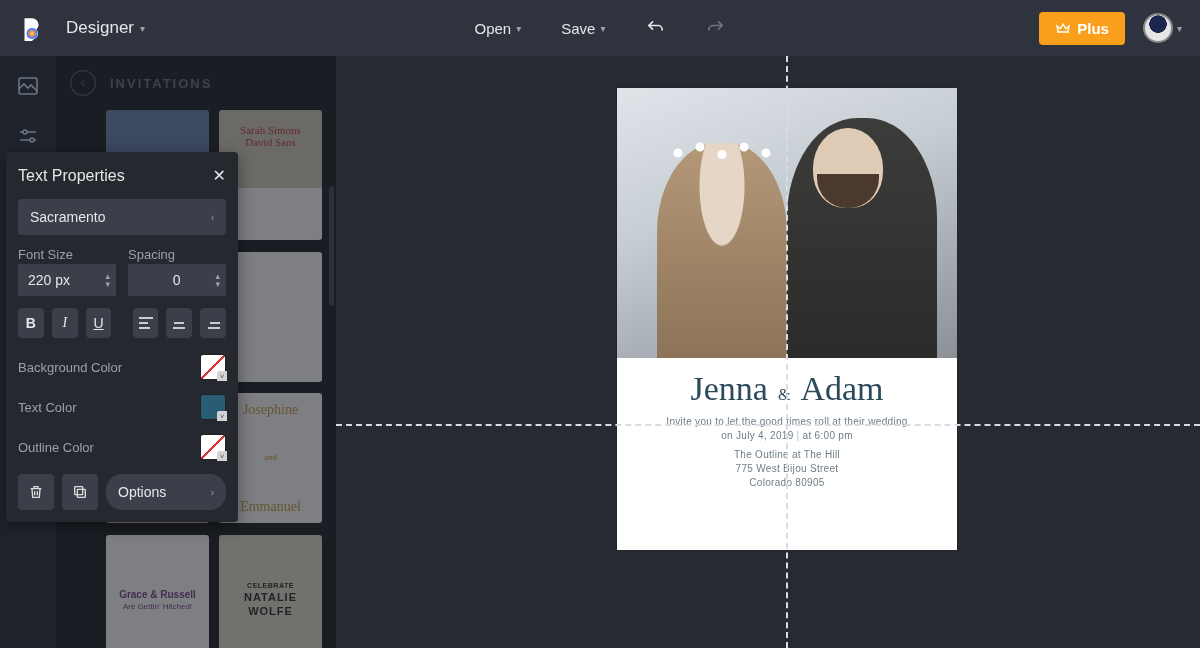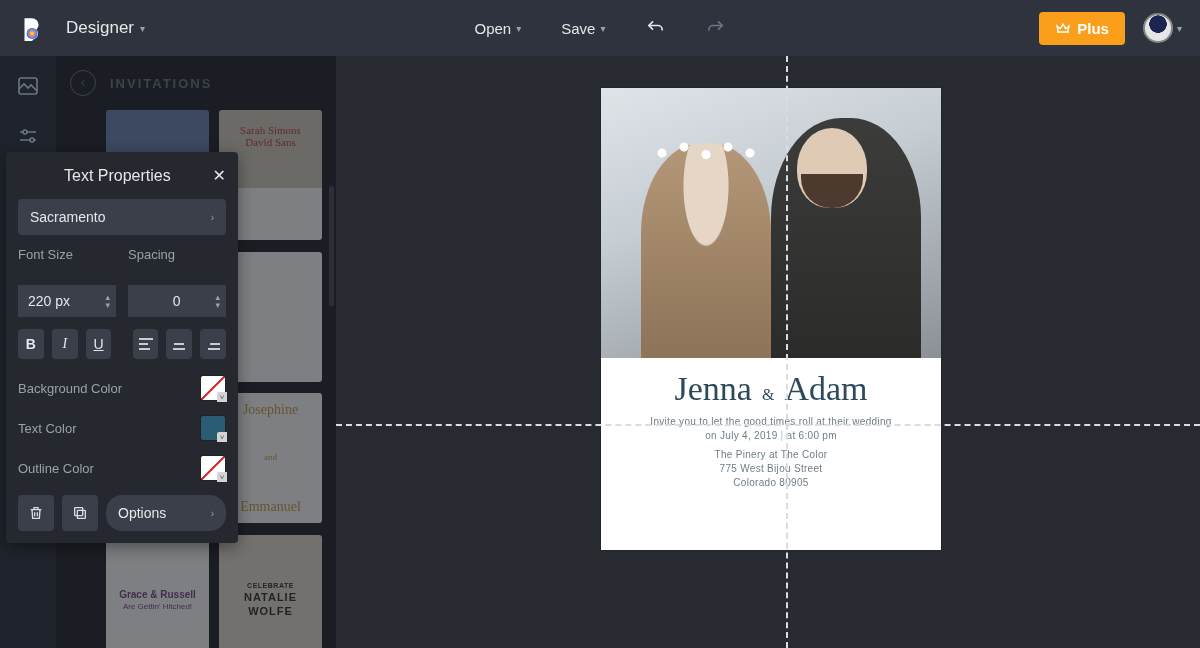--- a/index.html
+++ b/index.html
@@ -189,34 +189,34 @@
     background: #25282f;
     border-radius: 4px;
     padding: 14px 12px 12px 12px;
     z-index: 50;
     box-shadow: 0 4px 16px rgba(0,0,0,.4);
   }
   .panel-head {
     display:flex; justify-content:space-between; align-items:center;
     margin-bottom: 14px;
   }
-  .panel-title { font-size:16px; font-weight:500;margin-left:46px; }
+  .panel-title { font-size:16px; font-weight:500; }
   .close-x { cursor:pointer; color:var(--text-light); font-size:16px;}
   .font-row {
     background: var(--bg-input);
     border-radius: 4px;
     padding: 10px 12px;
     display:flex; justify-content:space-between; align-items:center;
     font-size:14px;
     cursor:pointer;
     margin-bottom: 12px;
   }
   .two-col { display:flex; gap:12px; margin-bottom:12px; }
   .field { flex:1; }
-  .field-label { font-size:13px; color:var(--text-dim); margin-bottom:23px;}
+  .field-label { font-size:13px; color:var(--text-dim); margin-bottom:2px;}
   .stepper {
     background: var(--bg-input);
     border-radius:0;
     height:32px;
     display:flex; align-items:center; justify-content:space-between;
     padding: 0 6px 0 10px;
     font-size:14px;
   }
   .stepper-arrows { display:flex; flex-direction:column; line-height:8px; font-size:9px; color:var(--text-dim); cursor:pointer;}
   .btn-row { display:flex; gap:8px; margin-bottom:16px; }
@@ -291,21 +291,21 @@
     z-index:30;
   }
   .guide-h {
     position:absolute; left:0; right:0;
     border-top: 2px dashed #d9dce2;
     top: 368px;
     z-index:30;
   }
   .doc {
     position:absolute;
-    left: 265px; top: 32px;
+    left: 281px; top: 32px;
     width: 340px; height: 462px;
     background:#fff;
     box-shadow: 0 0 0 1px rgba(0,0,0,.1);
     overflow:hidden;
     z-index:20;
   }
   .photo {
     height: 270px;
     background: linear-gradient(160deg,#dfe4e9 0%, #c6cdd3 40%, #8b9097 100%);
     position:relative;
@@ -520,21 +520,21 @@
       <div class="doc-text">
         <div class="names-script">
           <span>Jenna</span>
           <span class="amp">&amp;</span>
           <span>Adam</span>
         </div>
         <div class="doc-line">Invite you to let the good times roll at their wedding</div>
         <div class="doc-line sep">
           <span>on July 4, 2019</span><span>at 6:00 pm</span>
         </div>
-        <div class="doc-line" style="margin-top:8px;">The Pinery at The Color</div>
+        <div class="doc-line" style="margin-top:8px;">The Outline at The Hill</div>
         <div class="doc-line">775 West Bijou Street</div>
         <div class="doc-line">Colorado 80905</div>
       </div>
     </div>
 
   </div>
 </div>
 
 <div class="text-panel">
   <div class="panel-head">

